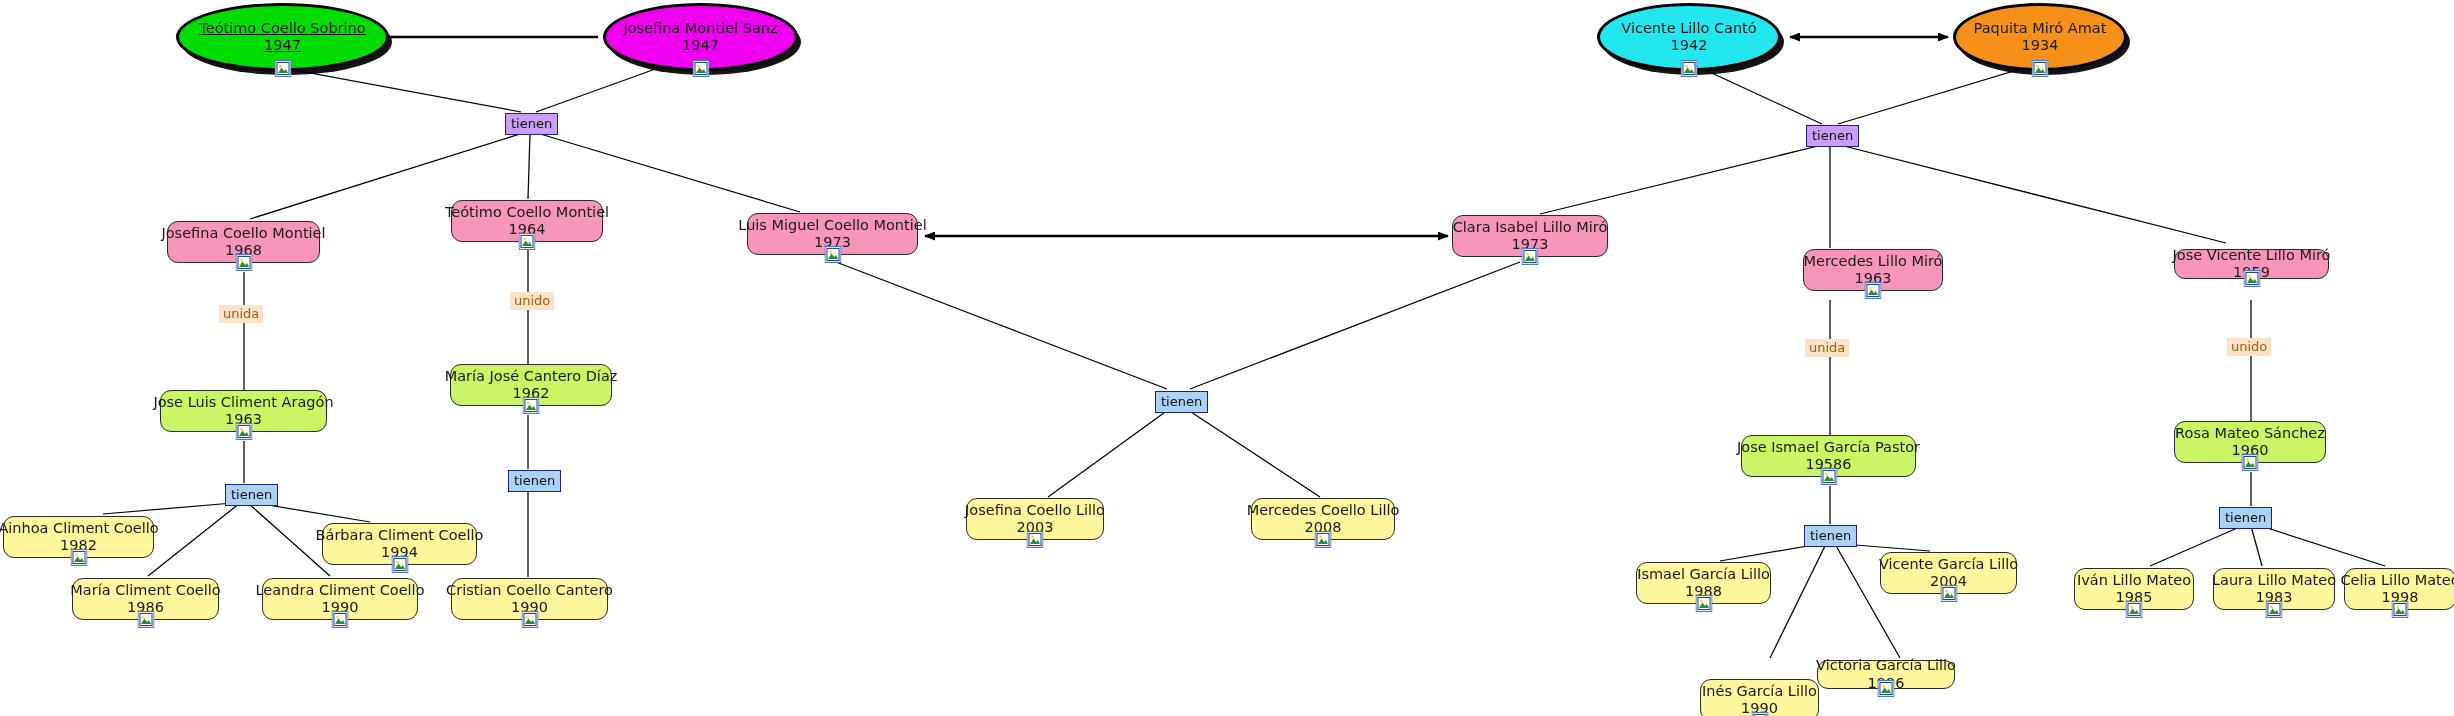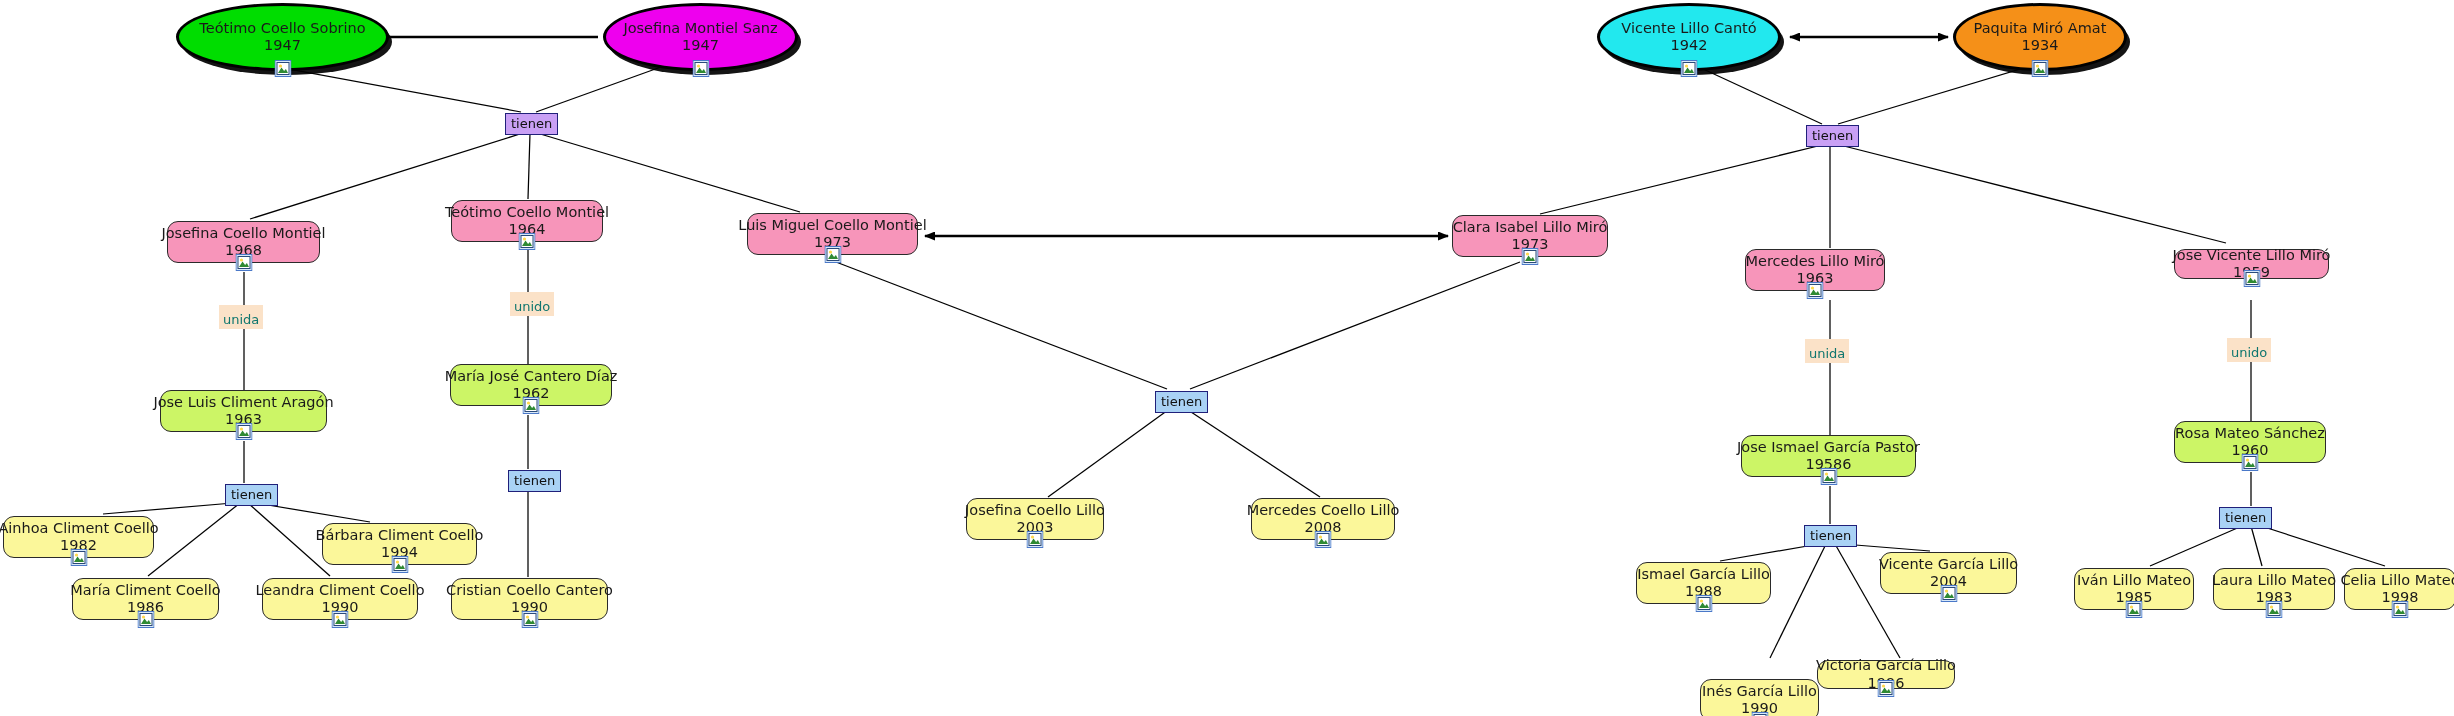--- a/index.html
+++ b/index.html
@@ -21,21 +21,21 @@
   .rbox{border-radius:11px;border:1.6px solid #2a2a2a;}
 
   .pic{position:absolute;left:50%;transform:translateX(-50%);width:17px;height:17px;}
   .pic svg{display:block;}
 
   
   .rel{position:absolute;box-sizing:border-box;font-size:13px;line-height:1;
        padding:3px 5px 4px 5px;white-space:nowrap;}
   .rel-tienen{background:#c9a0f5;border:1.4px solid #20207a;color:#101010;}
   .rel-tienen-blue{background:#a9d2f5;border:1.4px solid #20207a;color:#101010;}
-  .rel-union{background:#fbe2c8;color:#0f766e;border:none;padding:8px 4px 3px 4px;}
+  .rel-union{background:#fbe2c8;color:#a16207;border:none;padding:2px 4px 3px 4px;}
 </style>
 </head>
 <body>
 
 <div id="stage">
 
   <svg id="edges" viewBox="0 0 2454 716" preserveAspectRatio="none">
     <defs>
       <marker id="ah" markerWidth="11" markerHeight="9" refX="10" refY="4.5" orient="auto" markerUnits="userSpaceOnUse">
         <path d="M0,0 L11,4.5 L0,9 z" fill="#000"></path>
@@ -94,21 +94,21 @@
       <line x1="1843" y1="544" x2="1930" y2="551"></line>
 
       <line x1="2251" y1="472" x2="2251" y2="506"></line>
       <line x1="2242" y1="526" x2="2150" y2="566"></line>
       <line x1="2251" y1="526" x2="2262" y2="566"></line>
       <line x1="2261" y1="526" x2="2385" y2="566"></line>
     </g>
   </svg>
 
   <div id="nodes">
-      <div class="node ellipse" style="left: 176px; top: 3px; width: 213px; height: 68px; background: rgb(0, 221, 0);">
+      <div class="node ellipse" style="left: 176px; top: 3px; width: 213px; height: 68px; background: rgb(0, 221, 0); text-decoration: underline;">
         <span class="nm">Teótimo Coello Sobrino</span>
         <span class="yr">1947</span>
         <span class="pic" style="bottom: -9px;">
           <svg width="17" height="17" viewBox="0 0 17 17">
             <rect x="0.5" y="0.5" width="16" height="16" fill="#d8e8f8" stroke="#4a78c8"></rect>
             <rect x="2.5" y="2.5" width="12" height="12" fill="#ffffff" stroke="#2a4a7a"></rect>
             <circle cx="6" cy="6" r="1.6" fill="#ffd84a"></circle>
             <path d="M3.5 13 L7 7.5 L9.6 11 L11.4 9 L13.5 13 z" fill="#2f8a33"></path>
           </svg>
         </span>
@@ -190,21 +190,21 @@
         <span class="yr">1973</span>
         <span class="pic" style="bottom: -9px;">
           <svg width="17" height="17" viewBox="0 0 17 17">
             <rect x="0.5" y="0.5" width="16" height="16" fill="#d8e8f8" stroke="#4a78c8"></rect>
             <rect x="2.5" y="2.5" width="12" height="12" fill="#ffffff" stroke="#2a4a7a"></rect>
             <circle cx="6" cy="6" r="1.6" fill="#ffd84a"></circle>
             <path d="M3.5 13 L7 7.5 L9.6 11 L11.4 9 L13.5 13 z" fill="#2f8a33"></path>
           </svg>
         </span>
       </div>
-      <div class="node rbox" style="left: 1745px; top: 249px; width: 140px; height: 42px; background: rgb(247, 149, 186);">
+      <div class="node rbox" style="left: 1803px; top: 249px; width: 140px; height: 42px; background: rgb(247, 149, 186);">
         <span class="nm">Mercedes Lillo Miró</span>
         <span class="yr">1963</span>
         <span class="pic" style="bottom: -9px;">
           <svg width="17" height="17" viewBox="0 0 17 17">
             <rect x="0.5" y="0.5" width="16" height="16" fill="#d8e8f8" stroke="#4a78c8"></rect>
             <rect x="2.5" y="2.5" width="12" height="12" fill="#ffffff" stroke="#2a4a7a"></rect>
             <circle cx="6" cy="6" r="1.6" fill="#ffd84a"></circle>
             <path d="M3.5 13 L7 7.5 L9.6 11 L11.4 9 L13.5 13 z" fill="#2f8a33"></path>
           </svg>
         </span>

